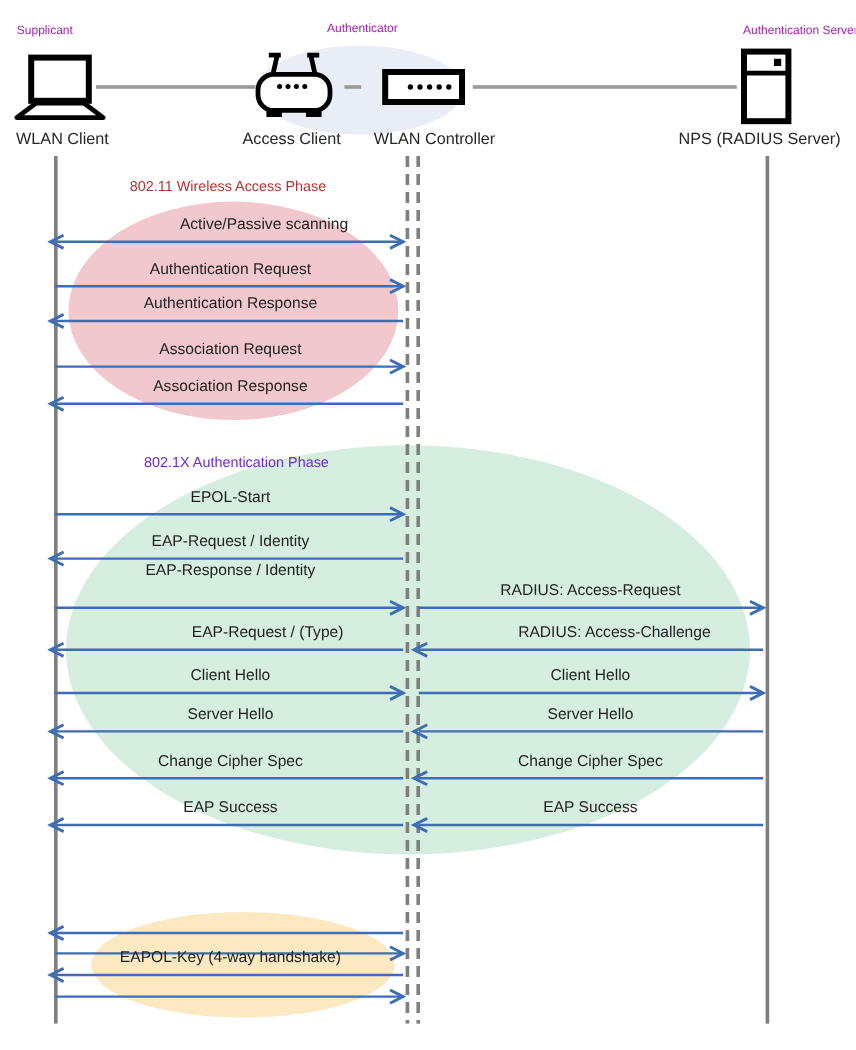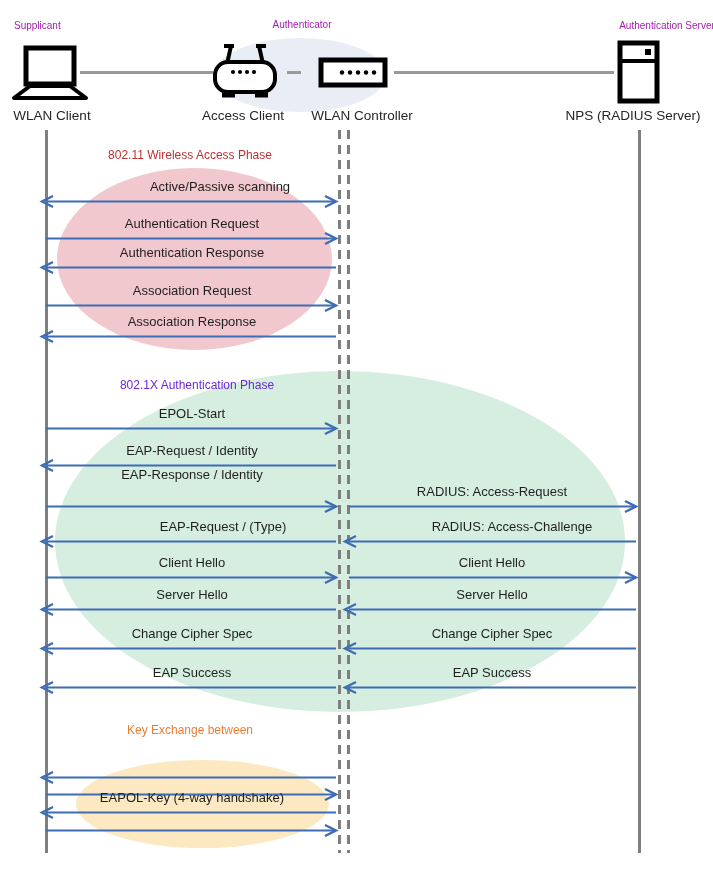--- a/index.html
+++ b/index.html
@@ -151,17 +151,16 @@
       <div class="msg-label" style="left: 492px; top: 519px; padding-left: 40px;">RADIUS: Access-Challenge</div>
       <div class="msg-label" style="left: 192px; top: 555px;">Client Hello</div>
       <div class="msg-label" style="left: 492px; top: 555px;">Client Hello</div>
       <div class="msg-label" style="left: 192px; top: 587px;">Server Hello</div>
       <div class="msg-label" style="left: 492px; top: 587px;">Server Hello</div>
       <div class="msg-label" style="left: 192px; top: 626px;">Change Cipher Spec</div>
       <div class="msg-label" style="left: 492px; top: 626px;">Change Cipher Spec</div>
       <div class="msg-label" style="left: 192px; top: 665px;">EAP Success</div>
       <div class="msg-label" style="left: 492px; top: 665px;">EAP Success</div>
       <div class="phase-title" style="left: 190px; top: 721px; color: rgb(237, 125, 49);">
-        <div>Key Exchange between</div>
       </div>
       <div class="msg-label" style="left: 192px; top: 790px; text-align: right;">EAPOL-Key (4-way handshake)</div>
     </div>
 </div>
 
 </body></html>

